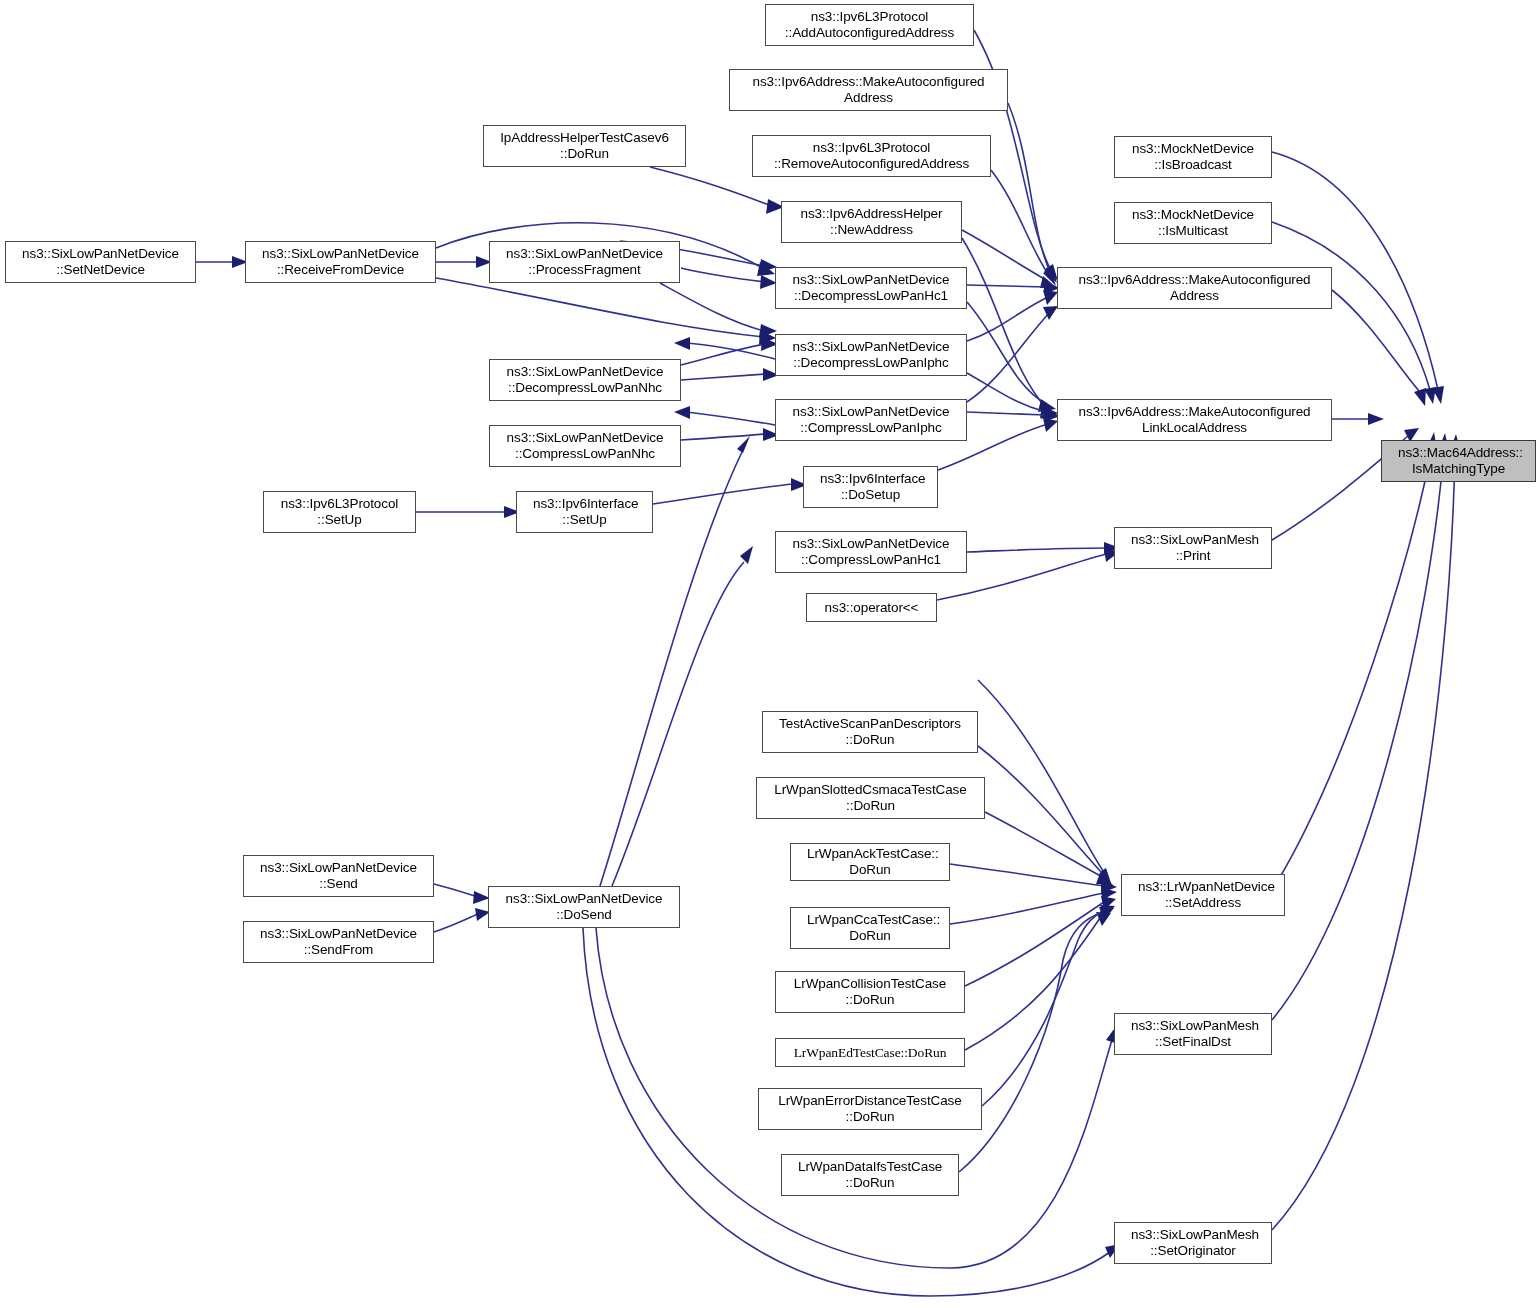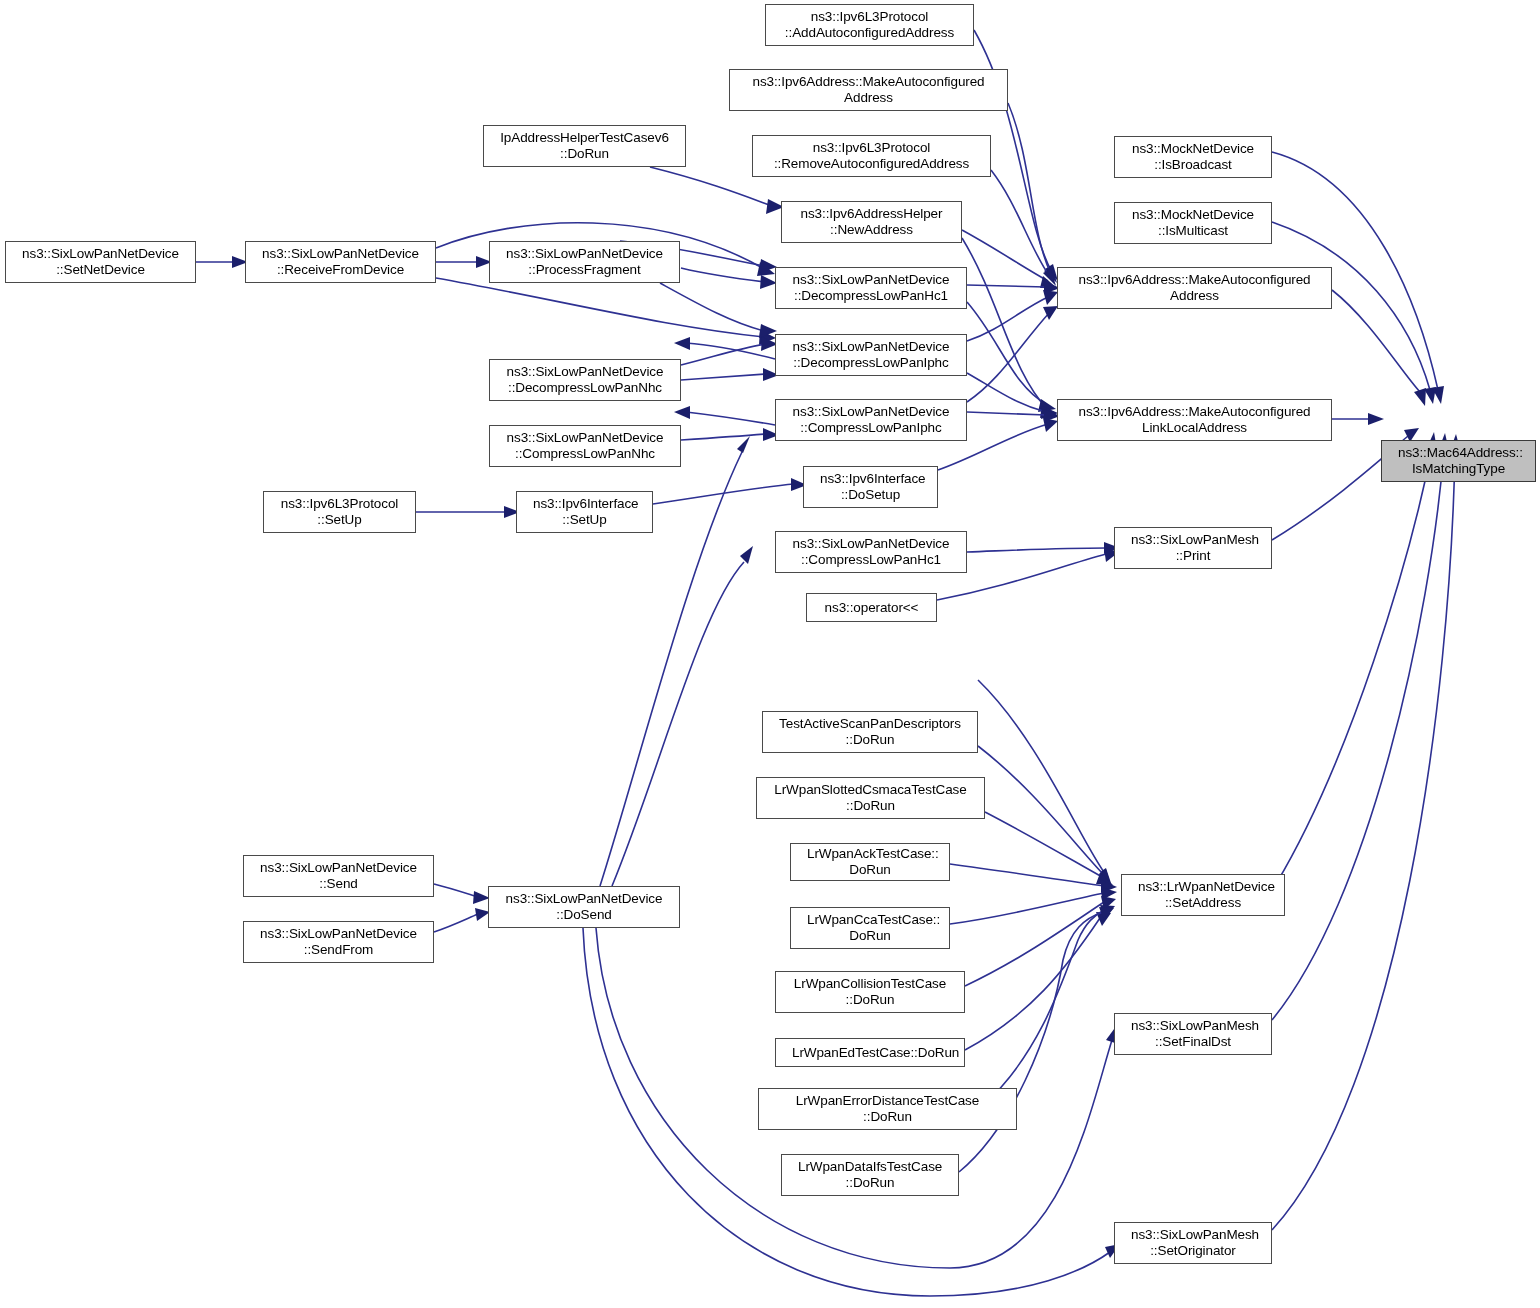--- a/index.html
+++ b/index.html
@@ -287,24 +287,24 @@
 DoRun</span>
   </div>
   <div class="node-box" style="left:790px;top:907px;width:160px;height:42px;">
     <span class="node-label">LrWpanCcaTestCase::
 DoRun</span>
   </div>
   <div class="node-box" style="left:775px;top:971px;width:190px;height:42px;">
     <span class="node-label">LrWpanCollisionTestCase
 ::DoRun</span>
   </div>
-  <div class="node-box" style="left:775px;top:1038px;width:190px;height:29px;">
+  <div class="node-box" style="left:775px;top:1038px;width:190px;height:29px;font-family:Liberation Serif, serif;">
     <span class="node-label">LrWpanEdTestCase::DoRun</span>
   </div>
-  <div class="node-box" style="left:758px;top:1088px;width:259px;height:42px;">
+  <div class="node-box" style="left:758px;top:1088px;width:224px;height:42px;">
     <span class="node-label">LrWpanErrorDistanceTestCase
 ::DoRun</span>
   </div>
   <div class="node-box" style="left:781px;top:1154px;width:178px;height:42px;">
     <span class="node-label">LrWpanDataIfsTestCase
 ::DoRun</span>
   </div>
   <div class="node-box" style="left:243px;top:855px;width:191px;height:42px;">
     <span class="node-label">ns3::SixLowPanNetDevice
 ::Send</span>

